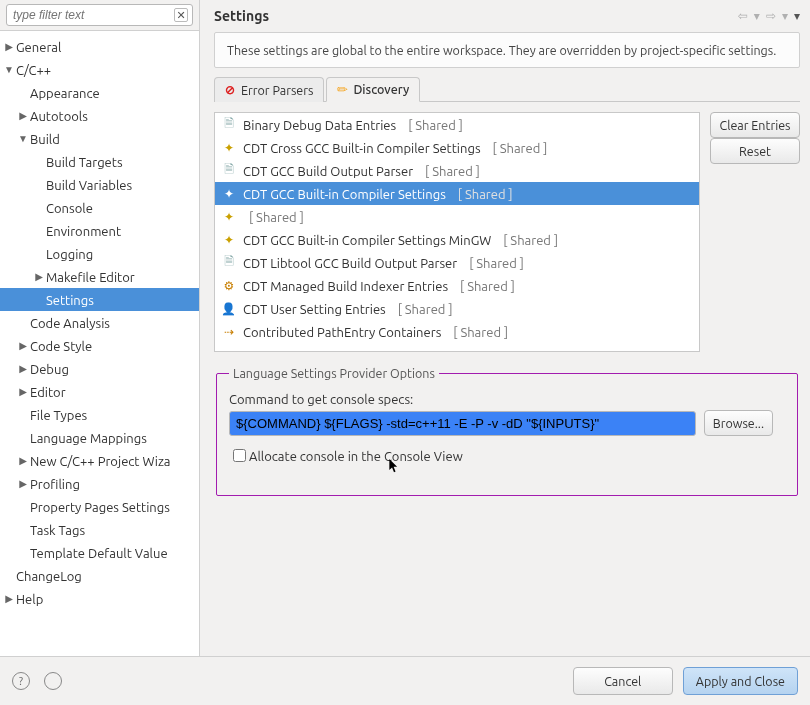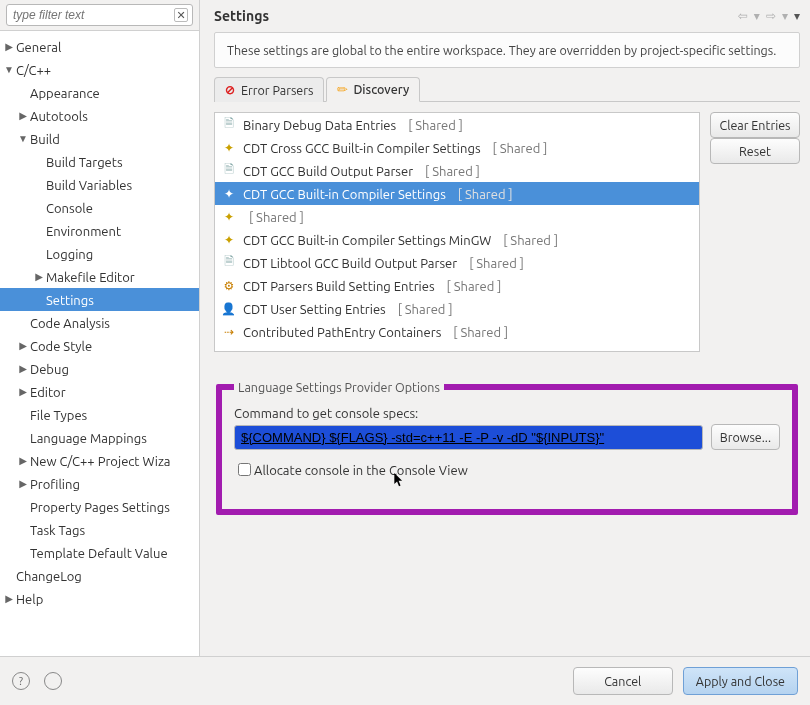--- a/index.html
+++ b/index.html
@@ -39,25 +39,25 @@
   .listbox { flex:1; border:1px solid #c8c8c8; background:#fff; height:240px; overflow:auto; }
   .list-row { display:flex; align-items:center; gap:6px; padding:3px 6px; font-size:13px; height:23px; white-space:nowrap; }
   .list-row.selected { background:#4a90d9; color:#fff; }
   .list-icon { width:16px; height:16px; display:flex; align-items:center; justify-content:center; font-size:12px; }
   .shared { color:#777; margin-left:6px;}
   .list-row.selected .shared{ color:#e0e0e0;}
   .side-btns { display:flex; flex-direction:column; gap:0; width:90px; }
   .btn { border:1px solid #b8b8b8; background:linear-gradient(#fdfdfd,#e9e9e9); border-radius:4px; padding:5px 8px; font-size:12.5px; cursor:pointer; text-align:center;}
   .btn.primary{ border-color:#6fa0d6; background:linear-gradient(#cfe4f8,#b5d3f0);}
 
-  fieldset.opts { margin-top:28px; border:6px solid #a21caf; border-radius:2px; padding:8px 12px 14px 12px; }
+  fieldset.opts { margin-top:14px; border:1px solid #a21caf; border-radius:2px; padding:8px 24px 14px 12px; }
   fieldset.opts legend { font-size:12.5px; color:#555; padding:0 4px;}
   .field-label{ font-size:13px; margin:4px 0 4px 0;}
   .cmd-row{ display:flex; gap:8px; align-items:center;}
-  .cmd-row input[type=text]{ flex:1; border:1px solid #b8b8b8; border-radius:3px; padding:4px 6px; font-size:13px; background:#1d4ed8;text-decoration:underline;}
+  .cmd-row input[type=text]{ flex:1; border:1px solid #b8b8b8; border-radius:3px; padding:4px 6px; font-size:13px; background:#3b82f6;}
   .chk-row{ display:flex; align-items:center; margin-top:10px; font-size:13px;}
   .cursor{ position:relative; left:160px; top:-6px; width:10px; height:14px; pointer-events:none;}
 
   .footer { border-top:1px solid #d0d0d0; background:#f2f1f0; padding:10px 12px; display:flex; align-items:center; }
   .help-icons { display:flex; gap:14px; align-items:center; }
   .help-circ { width:18px;height:18px;border:1.5px solid #888;border-radius:50%;display:flex;align-items:center;justify-content:center;font-size:11px;color:#666;}
   .spacer{ flex:1;}
   .footer .btn{ min-width:100px; padding:6px 12px;}
 
   
@@ -241,21 +241,21 @@
               <span>CDT GCC Built-in Compiler Settings MinGW</span>
               <span class="shared">  [ Shared ]</span>
             </div>
             <div class="list-row">
               <span class="list-icon ic-page">🗎</span>
               <span>CDT Libtool GCC Build Output Parser</span>
               <span class="shared">  [ Shared ]</span>
             </div>
             <div class="list-row">
               <span class="list-icon ic-gear">⚙</span>
-              <span>CDT Parsers Build Setting Entries</span>
+              <span>CDT Managed Build Indexer Entries</span>
               <span class="shared">  [ Shared ]</span>
             </div>
             <div class="list-row">
               <span class="list-icon ic-user">👤</span>
               <span>CDT User Setting Entries</span>
               <span class="shared">  [ Shared ]</span>
             </div>
             <div class="list-row">
               <span class="list-icon ic-cont">⇢</span>
               <span>Contributed PathEntry Containers</span>

